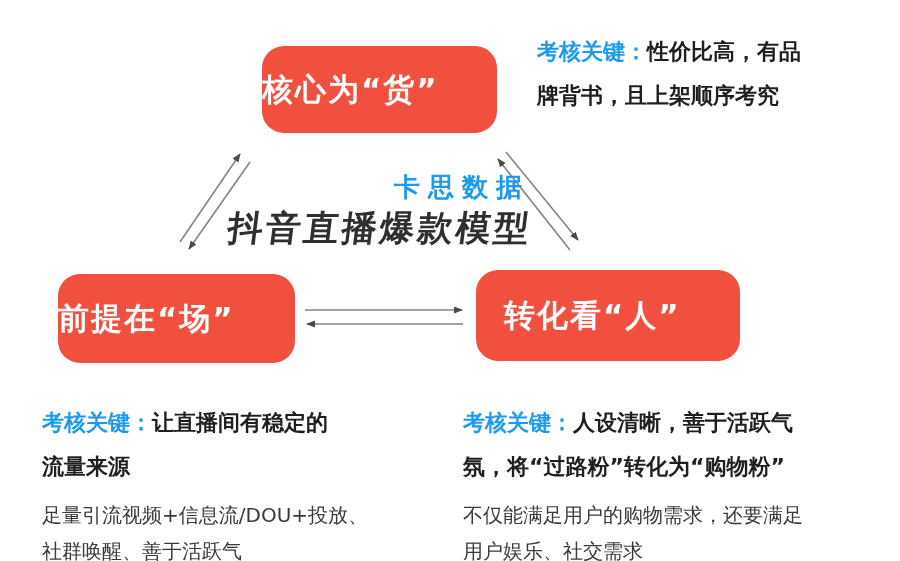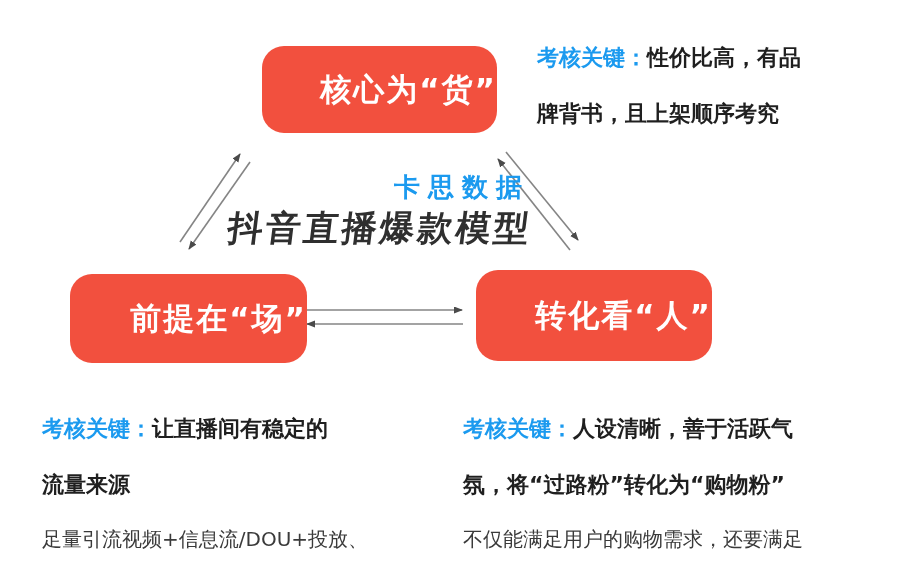--- a/index.html
+++ b/index.html
@@ -20,30 +20,30 @@
     left: 0; top: 0;
     width: 900px; height: 561px;
     pointer-events: none;
   }
   .node {
     position: absolute;
     background: #F2503E;
     border-radius: 22px;
     display: flex;
     align-items: center;
-    justify-content: flex-end;
+    justify-content: flex-start;
     color: #ffffff;
     font-weight: 700;
     font-size: 31px;
     letter-spacing: 2px;
     white-space: nowrap;
   }
   .node-goods  { left: 262px; top: 46px;  width: 235px; height: 87px; }
-  .node-venue  { left: 70px;  top: 274px; width: 237px; height: 89px; }
-  .node-people { left: 476px; top: 270px; width: 236px; height: 91px; }
+  .node-venue  { left: 58px;  top: 274px; width: 237px; height: 89px; }
+  .node-people { left: 476px; top: 270px; width: 236px; height: 91px; padding-left: 28px; }
 
   .brand {
     position: absolute;
     left: 240px; top: 170px; width: 290px;
     text-align: right;
     color: #1B9AEF;
     font-weight: 700;
     font-size: 26px;
     letter-spacing: 8px;
     white-space: nowrap;
@@ -64,21 +64,21 @@
     position: absolute;
   }
   .ann-goods  { left: 537px; top: 30px;  width: 350px; }
   .ann-venue  { left: 42px;  top: 401px; width: 400px; }
   .ann-people { left: 463px; top: 401px; width: 430px; }
 
   .ann-bold {
     margin: 0;
     white-space: pre;
     font-size: 22px;
-    line-height: 56px;
+    line-height: 44px;
     font-weight: 700;
     color: #1F1F1F;
   }
   .ann-label {
     color: #1B9AEF;
     font-weight: 700;
   }
   .ann-detail {
     margin: 8px 0 0 0;
     white-space: pre;

